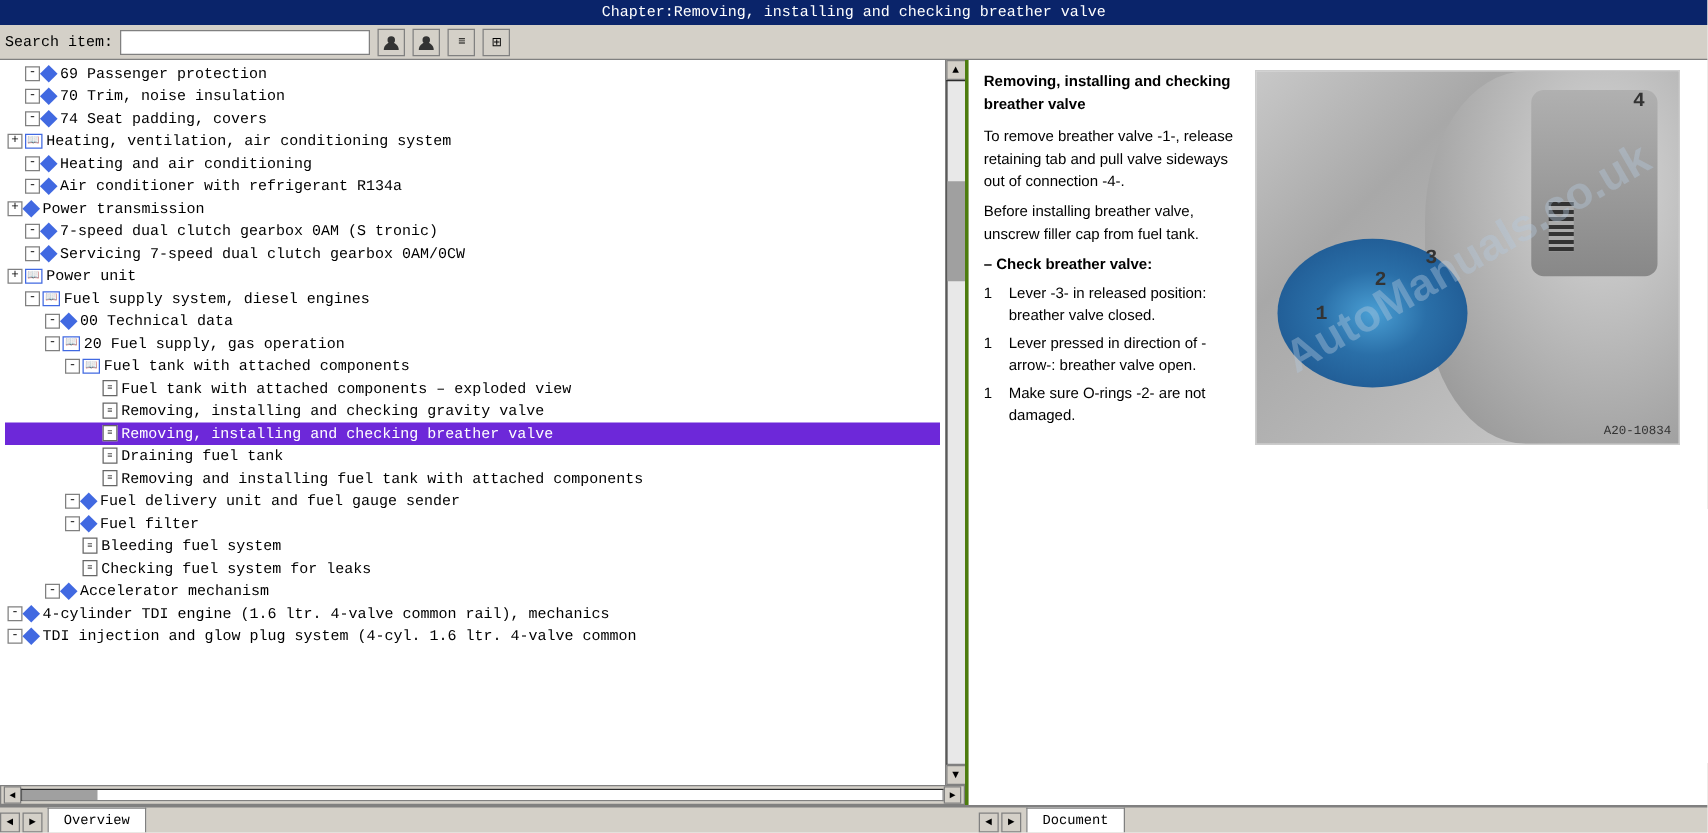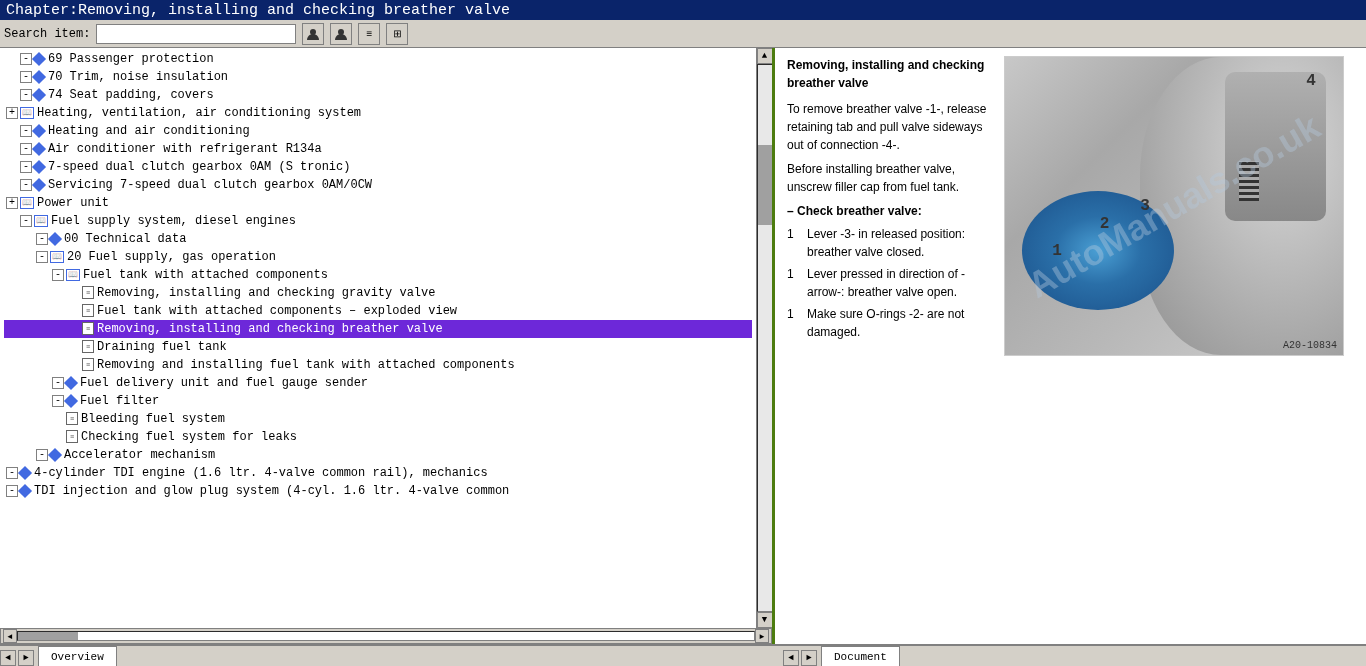--- a/index.html
+++ b/index.html
@@ -3,24 +3,25 @@
   <meta charset="utf-8">
   <style>
     * { box-sizing: border-box; margin: 0; padding: 0; }
     body { font-family: 'Courier New', monospace; font-size: 12px; background: #d4d0c8; overflow: hidden; width: 1366px; height: 666px; }
 
     
     #title-bar {
       background: #0a246a;
       color: white;
       padding: 2px 6px;
-      font-size: 15px;
+      font-size: 12px;
       height: 20px;
       display: flex;
       align-items: center;
+      justify-content: center;
     }
 
     
     #toolbar {
       background: #d4d0c8;
       border-bottom: 1px solid #808080;
       height: 28px;
       display: flex;
       align-items: center;
       padding: 2px 4px;
@@ -348,29 +349,30 @@
   <div id="left-pane">
     <div id="left-tree-area">
       <div id="tree-container">
 
       <div class="tree-item indent-1"><span class="expand-icon">-</span><span style="display:inline-block;width:10px;height:10px;background:#4169e1;transform:rotate(45deg);margin-right:4px;vertical-align:middle;"></span><span>69  Passenger protection</span></div>
           <div class="tree-item indent-1"><span class="expand-icon">-</span><span style="display:inline-block;width:10px;height:10px;background:#4169e1;transform:rotate(45deg);margin-right:4px;vertical-align:middle;"></span><span>70  Trim, noise insulation</span></div>
           <div class="tree-item indent-1"><span class="expand-icon">-</span><span style="display:inline-block;width:10px;height:10px;background:#4169e1;transform:rotate(45deg);margin-right:4px;vertical-align:middle;"></span><span>74  Seat padding, covers</span></div>
           <div class="tree-item indent-0"><span class="expand-icon">+</span><span style="display:inline-block;width:14px;height:12px;border:1px solid #4169e1;background:white;margin-right:3px;vertical-align:middle;font-size:8px;line-height:10px;text-align:center;color:#4169e1;">📖</span><span>Heating, ventilation, air conditioning system</span></div>
           <div class="tree-item indent-1"><span class="expand-icon">-</span><span style="display:inline-block;width:10px;height:10px;background:#4169e1;transform:rotate(45deg);margin-right:4px;vertical-align:middle;"></span><span>Heating and air conditioning</span></div>
           <div class="tree-item indent-1"><span class="expand-icon">-</span><span style="display:inline-block;width:10px;height:10px;background:#4169e1;transform:rotate(45deg);margin-right:4px;vertical-align:middle;"></span><span>Air conditioner with refrigerant R134a</span></div>
+          <div class="tree-item indent-0"><span class="expand-icon">+</span><span style="display:inline-block;width:10px;height:10px;background:#4169e1;transform:rotate(45deg);margin-right:4px;vertical-align:middle;"></span><span>Power transmission</span></div>
           <div class="tree-item indent-1"><span class="expand-icon">-</span><span style="display:inline-block;width:10px;height:10px;background:#4169e1;transform:rotate(45deg);margin-right:4px;vertical-align:middle;"></span><span>7-speed dual clutch gearbox 0AM (S tronic)</span></div>
           <div class="tree-item indent-1"><span class="expand-icon">-</span><span style="display:inline-block;width:10px;height:10px;background:#4169e1;transform:rotate(45deg);margin-right:4px;vertical-align:middle;"></span><span>Servicing 7-speed dual clutch gearbox 0AM/0CW</span></div>
           <div class="tree-item indent-0"><span class="expand-icon">+</span><span style="display:inline-block;width:14px;height:12px;border:1px solid #4169e1;background:white;margin-right:3px;vertical-align:middle;font-size:8px;line-height:10px;text-align:center;color:#4169e1;">📖</span><span>Power unit</span></div>
           <div class="tree-item indent-1"><span class="expand-icon">-</span><span style="display:inline-block;width:14px;height:12px;border:1px solid #4169e1;background:white;margin-right:3px;vertical-align:middle;font-size:8px;line-height:10px;text-align:center;color:#4169e1;">📖</span><span>Fuel supply system, diesel engines</span></div>
           <div class="tree-item indent-2"><span class="expand-icon">-</span><span style="display:inline-block;width:10px;height:10px;background:#4169e1;transform:rotate(45deg);margin-right:4px;vertical-align:middle;"></span><span>00  Technical data</span></div>
           <div class="tree-item indent-2"><span class="expand-icon">-</span><span style="display:inline-block;width:14px;height:12px;border:1px solid #4169e1;background:white;margin-right:3px;vertical-align:middle;font-size:8px;line-height:10px;text-align:center;color:#4169e1;">📖</span><span>20  Fuel supply, gas operation</span></div>
           <div class="tree-item indent-3"><span class="expand-icon">-</span><span style="display:inline-block;width:14px;height:12px;border:1px solid #4169e1;background:white;margin-right:3px;vertical-align:middle;font-size:8px;line-height:10px;text-align:center;color:#4169e1;">📖</span><span>Fuel tank with attached components</span></div>
+          <div class="tree-item indent-4"><span style="display:inline-block;width:14px;"></span><span style="display:inline-block;width:12px;height:13px;background:white;border:1px solid #666;margin-right:3px;vertical-align:middle;font-size:7px;line-height:13px;text-align:center;color:#555;">≡</span><span>Fuel tank with attached components – exploded view</span></div>
           <div class="tree-item indent-4"><span style="display:inline-block;width:14px;"></span><span style="display:inline-block;width:12px;height:13px;background:white;border:1px solid #666;margin-right:3px;vertical-align:middle;font-size:7px;line-height:13px;text-align:center;color:#555;">≡</span><span>Removing, installing and checking gravity valve</span></div>
-          <div class="tree-item indent-4"><span style="display:inline-block;width:14px;"></span><span style="display:inline-block;width:12px;height:13px;background:white;border:1px solid #666;margin-right:3px;vertical-align:middle;font-size:7px;line-height:13px;text-align:center;color:#555;">≡</span><span>Fuel tank with attached components – exploded view</span></div>
           <div class="tree-item indent-4 selected"><span style="display:inline-block;width:14px;"></span><span style="display:inline-block;width:12px;height:13px;background:white;border:1px solid #666;margin-right:3px;vertical-align:middle;font-size:7px;line-height:13px;text-align:center;color:#555;">≡</span><span>Removing, installing and checking breather valve</span></div>
           <div class="tree-item indent-4"><span style="display:inline-block;width:14px;"></span><span style="display:inline-block;width:12px;height:13px;background:white;border:1px solid #666;margin-right:3px;vertical-align:middle;font-size:7px;line-height:13px;text-align:center;color:#555;">≡</span><span>Draining fuel tank</span></div>
           <div class="tree-item indent-4"><span style="display:inline-block;width:14px;"></span><span style="display:inline-block;width:12px;height:13px;background:white;border:1px solid #666;margin-right:3px;vertical-align:middle;font-size:7px;line-height:13px;text-align:center;color:#555;">≡</span><span>Removing and installing fuel tank with attached components</span></div>
           <div class="tree-item indent-3"><span class="expand-icon">-</span><span style="display:inline-block;width:10px;height:10px;background:#4169e1;transform:rotate(45deg);margin-right:4px;vertical-align:middle;"></span><span>Fuel delivery unit and fuel gauge sender</span></div>
           <div class="tree-item indent-3"><span class="expand-icon">-</span><span style="display:inline-block;width:10px;height:10px;background:#4169e1;transform:rotate(45deg);margin-right:4px;vertical-align:middle;"></span><span>Fuel filter</span></div>
           <div class="tree-item indent-3"><span style="display:inline-block;width:14px;"></span><span style="display:inline-block;width:12px;height:13px;background:white;border:1px solid #666;margin-right:3px;vertical-align:middle;font-size:7px;line-height:13px;text-align:center;color:#555;">≡</span><span>Bleeding fuel system</span></div>
           <div class="tree-item indent-3"><span style="display:inline-block;width:14px;"></span><span style="display:inline-block;width:12px;height:13px;background:white;border:1px solid #666;margin-right:3px;vertical-align:middle;font-size:7px;line-height:13px;text-align:center;color:#555;">≡</span><span>Checking fuel system for leaks</span></div>
           <div class="tree-item indent-2"><span class="expand-icon">-</span><span style="display:inline-block;width:10px;height:10px;background:#4169e1;transform:rotate(45deg);margin-right:4px;vertical-align:middle;"></span><span>Accelerator mechanism</span></div>
           <div class="tree-item indent-0"><span class="expand-icon">-</span><span style="display:inline-block;width:10px;height:10px;background:#4169e1;transform:rotate(45deg);margin-right:4px;vertical-align:middle;"></span><span>4-cylinder TDI engine (1.6 ltr. 4-valve common rail), mechanics</span></div>
           <div class="tree-item indent-0"><span class="expand-icon">-</span><span style="display:inline-block;width:10px;height:10px;background:#4169e1;transform:rotate(45deg);margin-right:4px;vertical-align:middle;"></span><span>TDI injection and glow plug system (4-cyl. 1.6 ltr. 4-valve common</span></div>

